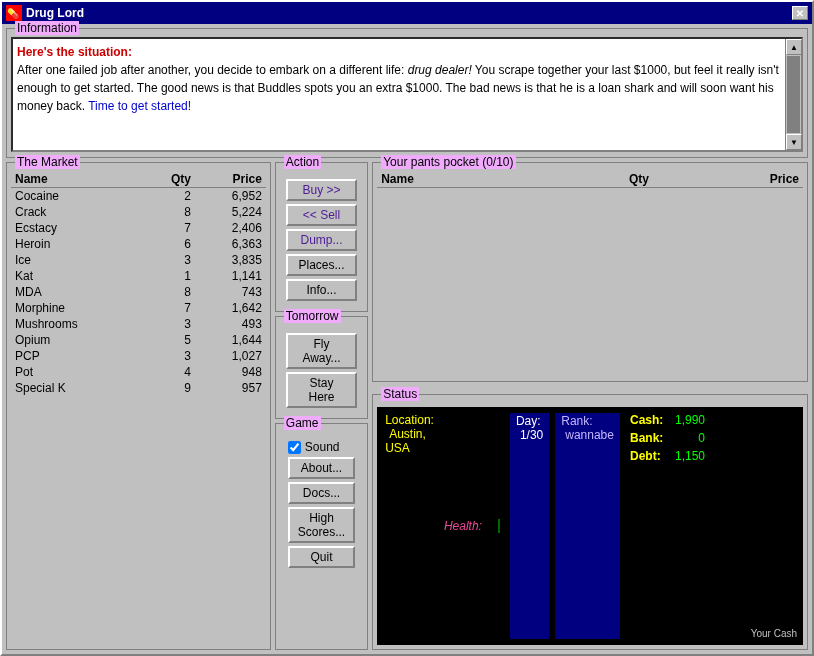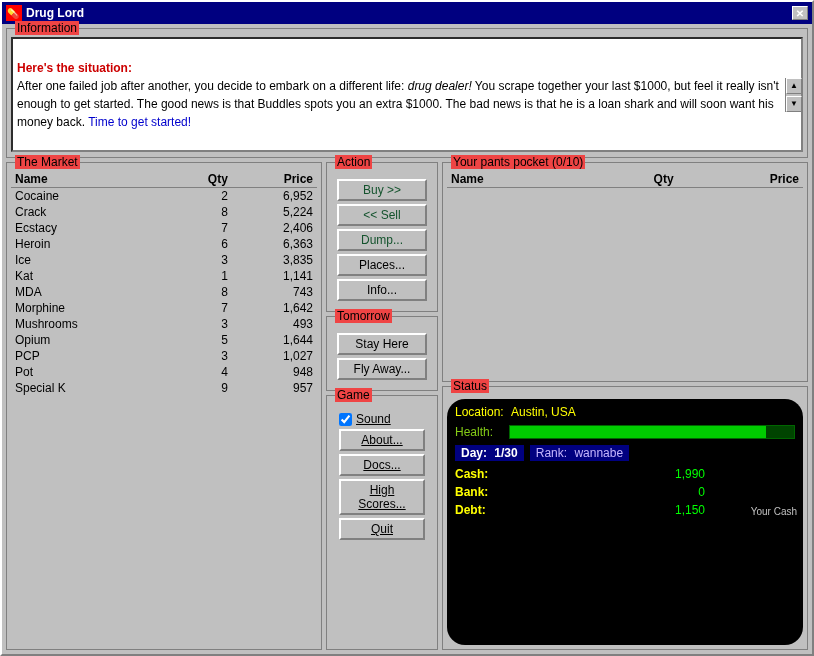--- a/index.html
+++ b/index.html
@@ -71,21 +71,21 @@
     .group-box {
       border: 1px solid #808080;
       border-top-color: #808080;
       position: relative;
       padding: 8px 4px 4px 4px;
     }
     .group-box-label {
       position: absolute;
       top: -8px;
       left: 8px;
-      background: #ef4444;
+      background: #f0abfc;
       padding: 0 2px;
       font-size: 12px;
     }
     .info-section {
       width: 100%;
       height: 130px;
     }
     .info-bold-red {
       color: #cc0000;
       font-weight: bold;
@@ -146,43 +146,42 @@
       flex-direction: column;
       gap: 3px;
       padding: 8px 6px 6px 6px;
     }
     .game-group {
       display: flex;
       flex-direction: column;
       gap: 3px;
       padding: 8px 6px 0 6px;
       flex: 1;
-      text-decoration: underline;
     }
     .win-button {
       background: #c0c0c0;
       border: 2px solid #808080;
       border-top-color: #ffffff;
       border-left-color: #ffffff;
       padding: 2px 8px;
       font-size: 12px;
       font-family: 'MS Sans Serif', Arial, sans-serif;
       cursor: pointer;
       text-align: center;
       width: 100%;
     }
     .win-button:disabled, .win-button.disabled {
-      color: #14532d;
+      color: #4c1d95;
       cursor: default;
     }
     .right-section {
       flex: 1;
       display: flex;
       flex-direction: column;
-      gap: 4px;
+      gap: 12px;
     }
     .pants-section {
       height: 220px;
     }
     .pants-table {
       width: 100%;
       border-collapse: collapse;
       font-size: 12px;
     }
     .pants-table th {
@@ -199,22 +198,23 @@
       padding: 2px 4px;
       font-size: 12px;
     }
     .status-health-row {
       display: flex;
       align-items: center;
       gap: 4px;
       padding: 2px 4px;
     }
     .health-label {
-      color: #84cc16;
+      color: #ec4899;
       width: 50px;
+      font-style: italic;
     }
     .health-bar-bg {
       flex: 1;
       height: 14px;
       background: #004400;
       border: 1px solid #006600;
     }
     .health-bar-fill {
       height: 100%;
       background: #00cc00;
@@ -257,21 +257,20 @@
     .scroll-thumb {
       flex: 1;
       background: #808080;
       margin: 1px;
     }
     .info-wrapper {
       display: flex;
       border: 2px inset #808080;
       height: 115px;
       background: white;
-      align-items: center;
     }
     .info-text-area {
       flex: 1;
       padding: 4px;
       overflow: hidden;
       font-size: 12px;
       line-height: 1.5;
     }
     .checkbox-row {
       display: flex;
@@ -408,22 +407,22 @@
             <button class="win-button disabled" disabled="">&lt;&lt; Sell</button>
             <button class="win-button disabled" disabled="">Dump...</button>
             <button class="win-button">Places...</button>
             <button class="win-button">Info...</button>
           </div>
         </div>
 
         <div class="group-box">
           <span class="group-box-label">Tomorrow</span>
           <div class="tomorrow-group">
+            <button class="win-button">Fly Away...</button>
             <button class="win-button">Stay Here</button>
-            <button class="win-button">Fly Away...</button>
           </div>
         </div>
 
         <div class="group-box game-group">
           <span class="group-box-label">Game</span>
           <div class="action-group">
             <div class="checkbox-row">
               <input type="checkbox" id="sound-cb" checked="" style="">
               <label for="sound-cb">Sound</label>
             </div>
@@ -448,36 +447,36 @@
                 <th>Price</th>
               </tr>
             </thead>
             <tbody id="pants-tbody">
             </tbody>
           </table>
         </div>
 
         <div class="group-box" style="flex:1; position:relative; display:flex; flex-direction:column; padding-top:12px;">
           <span class="group-box-label">Status</span>
-          <div style="background:#000; flex:1; padding:4px; display:flex; flex-direction:column; gap:2px;border-radius:18px;">
+          <div style="background:#000; flex:1; padding:4px; display:flex; gap:2px;">
 
             <div class="status-location">
               <span>Location:</span>
               <span style="margin-left:4px;">Austin, USA</span>
             </div>
 
             <div class="status-health-row">
               <span class="health-label">Health:</span>
               <div class="health-bar-bg">
                 <div class="health-bar-fill" id="health-fill" style="width:90%;"></div>
               </div>
             </div>
 
             <div style="display:flex; gap:6px; padding:2px 4px;">
-              <div style="background:#000080; color:#fff; padding:1px 6px;font-weight:bold;">
+              <div style="background:#000080; color:#fff; padding:1px 6px;">
                 <span>Day:</span>
                 <span style="margin-left:4px;">1/30</span>
               </div>
               <div style="background:#000080; color:#c4b5fd; padding:1px 6px;">
                 <span>Rank:</span>
                 <span style="margin-left:4px;">wannabe</span>
               </div>
             </div>
 
             <div style="display:flex; gap:0;">

